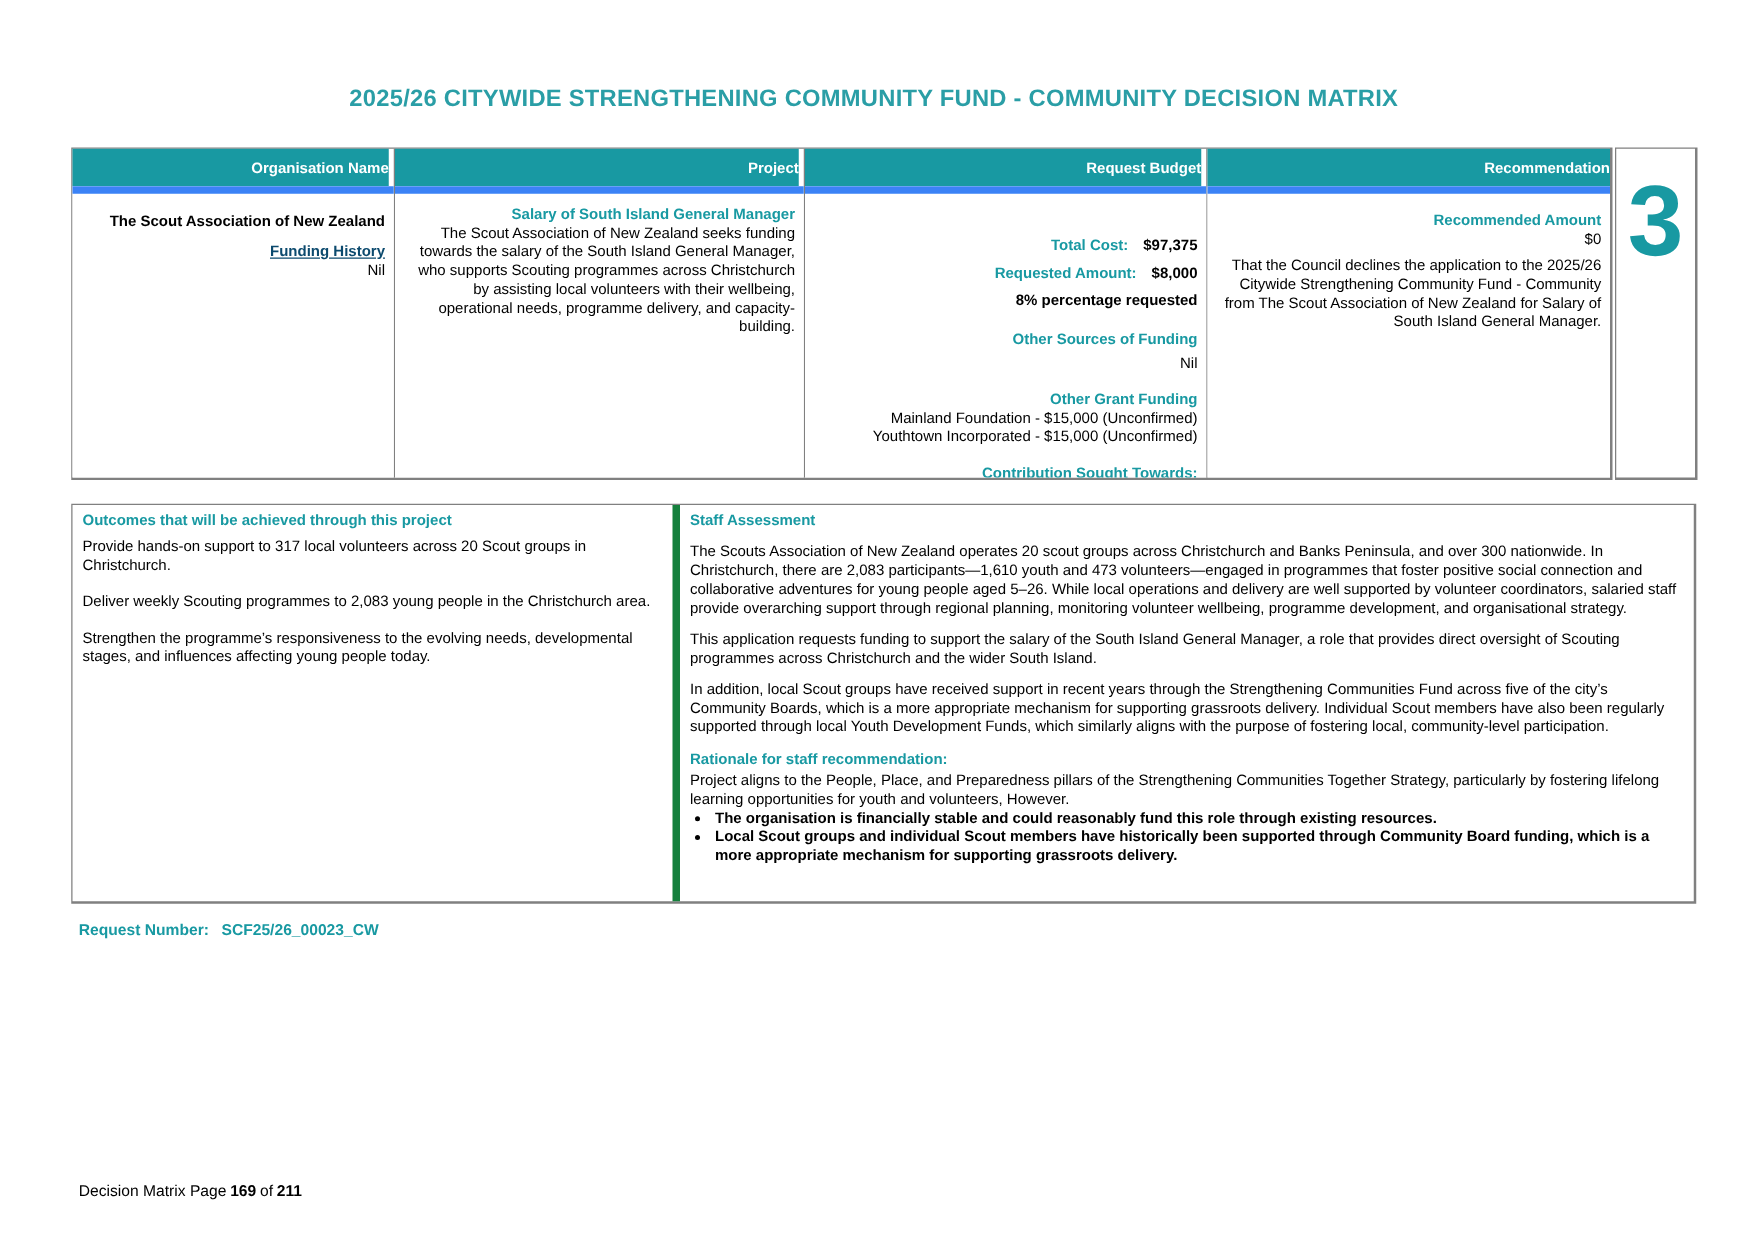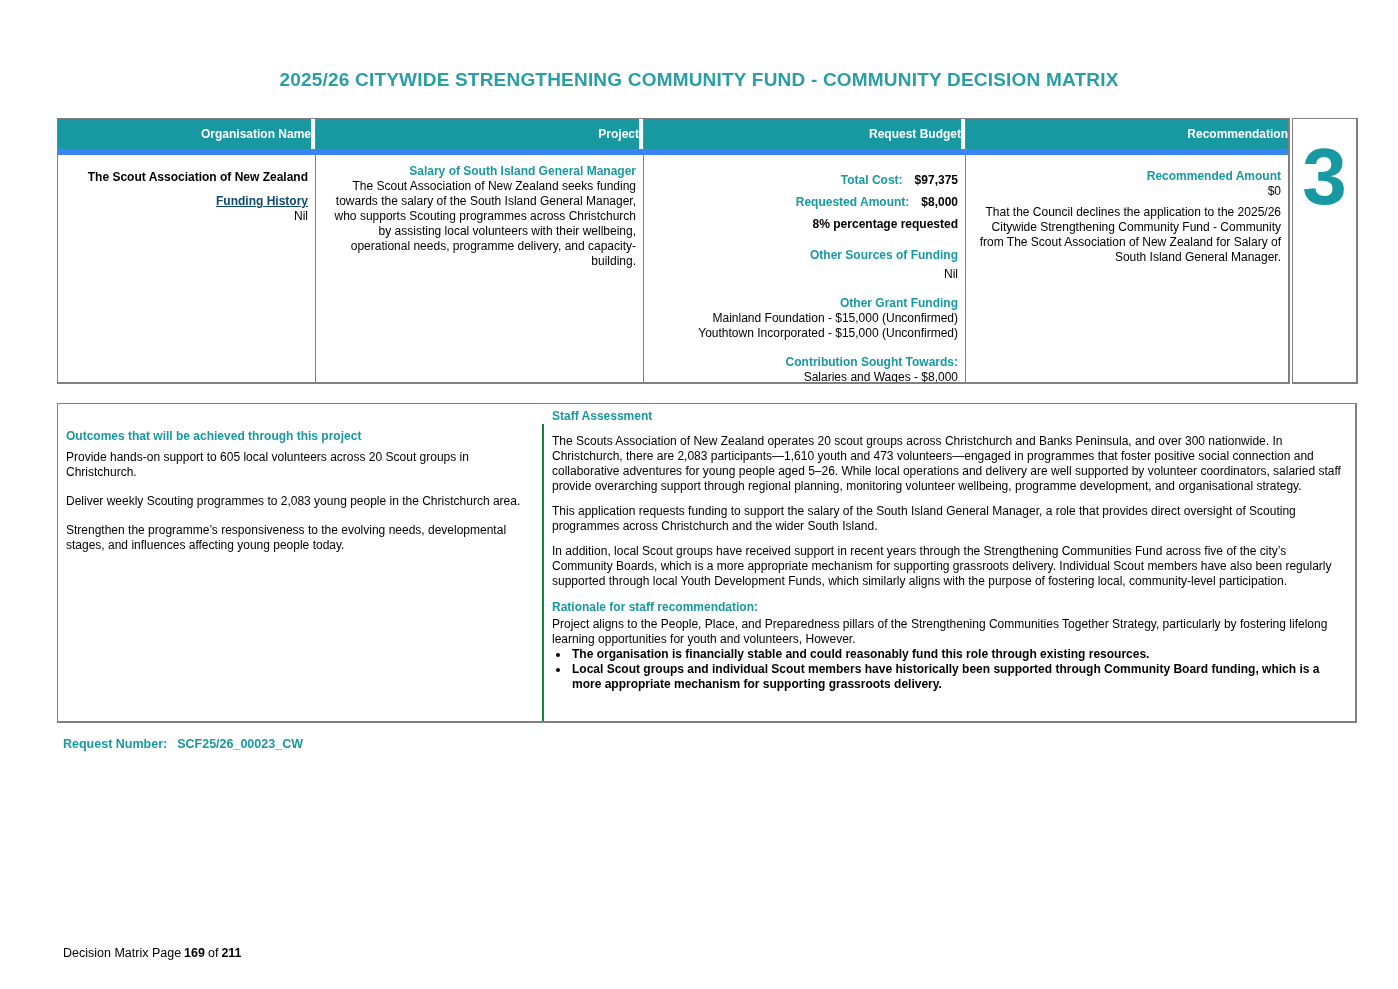--- a/index.html
+++ b/index.html
@@ -36,21 +36,21 @@
   }
   .b { font-weight:bold; }
 
   .org-name { margin-top:9px; font-weight:bold; }
   .org-funding-label { margin-top:9px; font-weight:bold; color:#0c4a6e;text-decoration:underline; }
 
   .proj-title { margin-top:3px; font-weight:bold; color:#1899A2; }
   .proj-desc { }
 
   .budget-line { margin-top:7px; }
-  .budget-line.first { margin-top:12px; }
+  .budget-line.first { margin-top:28px; }
   .budget-label { color:#1899A2; font-weight:bold; }
   .budget-value { font-weight:bold; margin-left:12px; }
   .budget-section { margin-top:16px; color:#1899A2; font-weight:bold; }
   .budget-plain { margin-top:4px; }
   .budget-grants div { }
 
   .rec-label { margin-top:8px; color:#1899A2; font-weight:bold; }
   .rec-text { margin-top:6px; }
 
   .priority-box {
@@ -62,21 +62,21 @@
     display:block; padding-top:18px;
     font-size:80px; line-height:1; font-weight:bold; color:#1899A2;
   }
 
   
   .assessment {
     position:absolute; left:57px; top:403px; width:1300px; height:320px;
     border:1px solid #808080; border-right-width:2px; border-bottom-width:2px;
     display:flex; background:#fff;
   }
-  .outcomes-cell { width:486px; border-right:2px solid #15803d; padding:5px 8px; overflow:hidden;margin-top:20px; }
+  .outcomes-cell { width:486px; border-right:6px solid #15803d; padding:5px 8px; overflow:hidden; }
   .staff-cell { flex:1; padding:5px 8px; overflow:hidden; }
   .assessment p, .assessment h2, .assessment li { font-size:12px; line-height:15px; }
   .section-title { font-size:12px; font-weight:bold; color:#1899A2; }
   .outcomes-cell p.p1 { margin-top:6px; }
   .outcomes-cell p.pn { margin-top:14px; }
   .staff-cell p.sp { margin-top:10px; }
   .staff-cell .rationale-title { margin-top:11px; }
   .staff-cell p.intro { margin-top:2px; }
   .staff-cell ul { margin:0 0 0 3px; padding-left:15px; }
   .staff-cell li { padding-left:2px;font-weight:bold; }
@@ -153,21 +153,21 @@
   </div>
 
   <div class="priority-box">
     <span class="priority-num">3</span>
   </div>
 
   <div class="assessment">
 
     <div class="outcomes-cell">
       <h2 class="section-title">Outcomes that will be achieved through this project</h2>
-      <p class="p1">Provide hands-on support to 605 local volunteers across 20 Scout groups in Christchurch.</p>
+      <p class="p1">Provide hands-on support to 317 local volunteers across 20 Scout groups in Christchurch.</p>
       <p class="pn">Deliver weekly Scouting programmes to 2,083 young people in the Christchurch area.</p>
       <p class="pn">Strengthen the programme’s responsiveness to the evolving needs, developmental stages, and influences affecting young people today.</p>
     </div>
 
     <div class="staff-cell">
       <h2 class="section-title">Staff Assessment</h2>
       <p class="sp">The Scouts Association of New Zealand operates 20 scout groups across Christchurch and Banks Peninsula, and over 300 nationwide. In Christchurch, there are 2,083 participants—1,610 youth and 473 volunteers—engaged in programmes that foster positive social connection and collaborative adventures for young people aged 5–26. While local operations and delivery are well supported by volunteer coordinators, salaried staff provide overarching support through regional planning, monitoring volunteer wellbeing, programme development, and organisational strategy.</p>
       <p class="sp">This application requests funding to support the salary of the South Island General Manager, a role that provides direct oversight of Scouting programmes across Christchurch and the wider South Island.</p>
       <p class="sp">In addition, local Scout groups have received support in recent years through the Strengthening Communities Fund across five of the city’s Community Boards, which is a more appropriate mechanism for supporting grassroots delivery. Individual Scout members have also been regularly supported through local Youth Development Funds, which similarly aligns with the purpose of fostering local, community-level participation.</p>
       <h2 class="section-title rationale-title">Rationale for staff recommendation:</h2>

